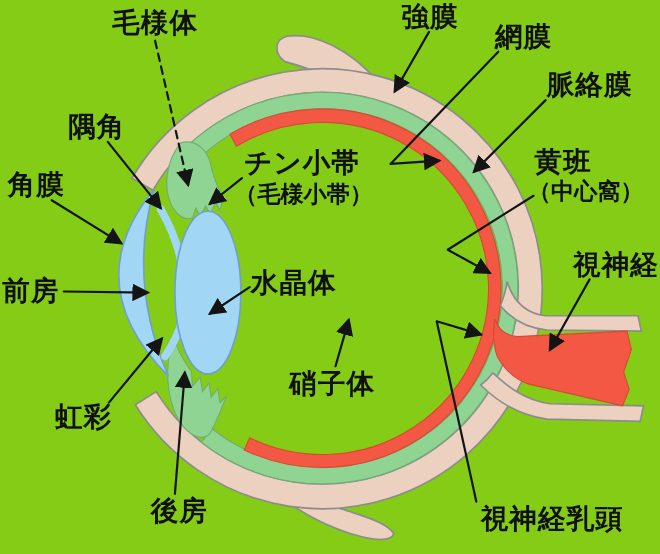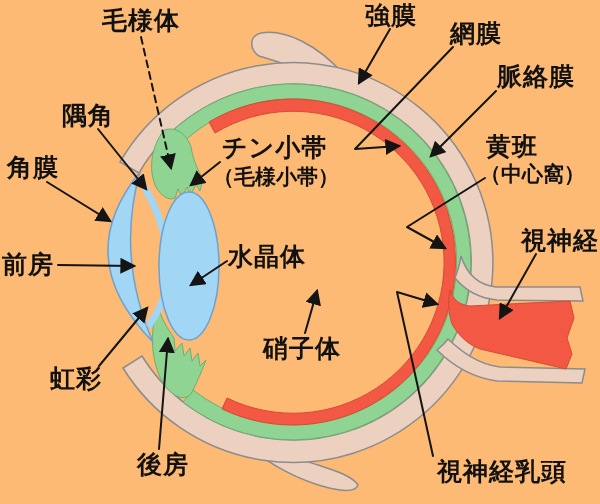--- a/index.html
+++ b/index.html
@@ -1,16 +1,16 @@
 <!DOCTYPE html>
 <html><head>
 <meta charset="utf-8">
 <style>
   html,body{margin:0;padding:0;background:#ffffff;}
-  #stage{position:relative;width:600px;height:504px;background:#fdba74;overflow:hidden;
+  #stage{position:relative;width:600px;height:504px;background:#84cc16;overflow:hidden;
          font-family:"DejaVu Sans",sans-serif;}
   svg{display:block}
   .lbl{font-family:"DejaVu Sans",sans-serif;font-weight:bold;fill:#111111;font-size:25px;letter-spacing:1px;}
   .lbl.small{font-size:21px;letter-spacing:0;}
   .arrow{stroke:#141414;stroke-width:2;fill:none;stroke-linecap:round;stroke-linejoin:round;}
   .arrow.dashed{stroke-dasharray:7 5;}
 </style>
 </head>
 <body>
 

